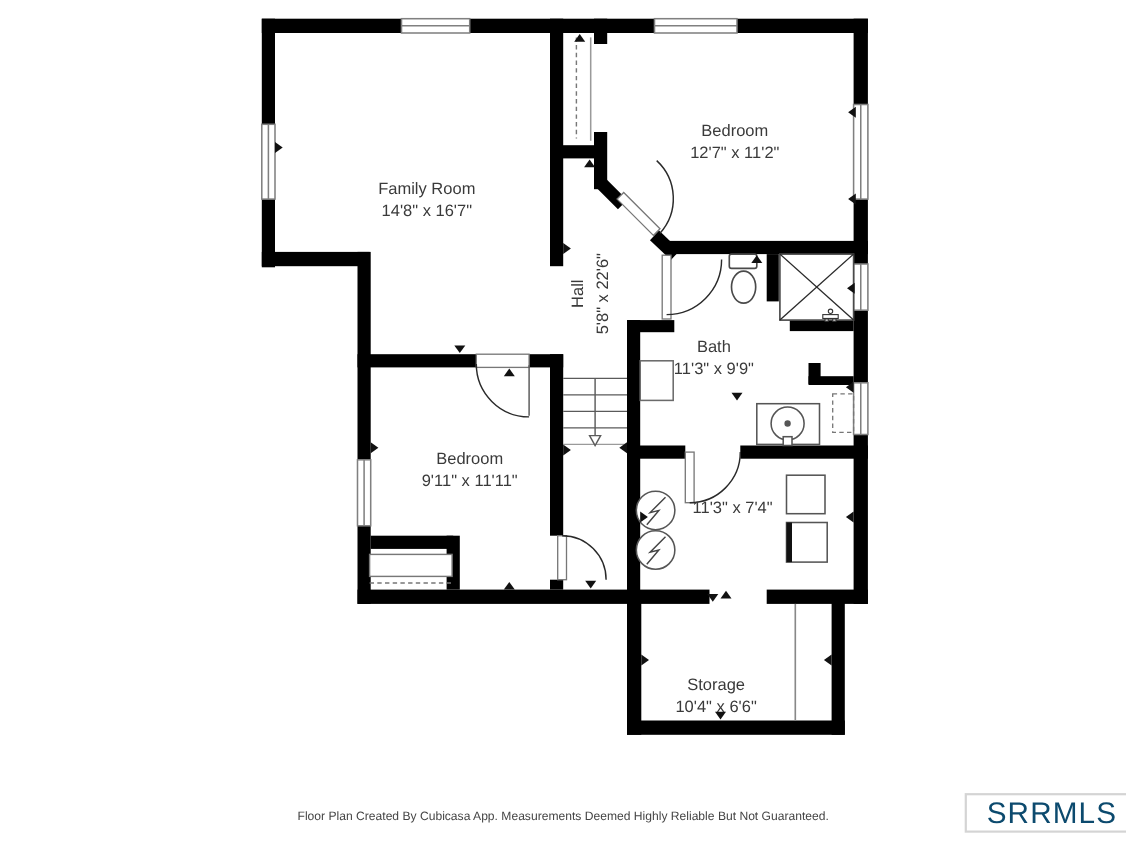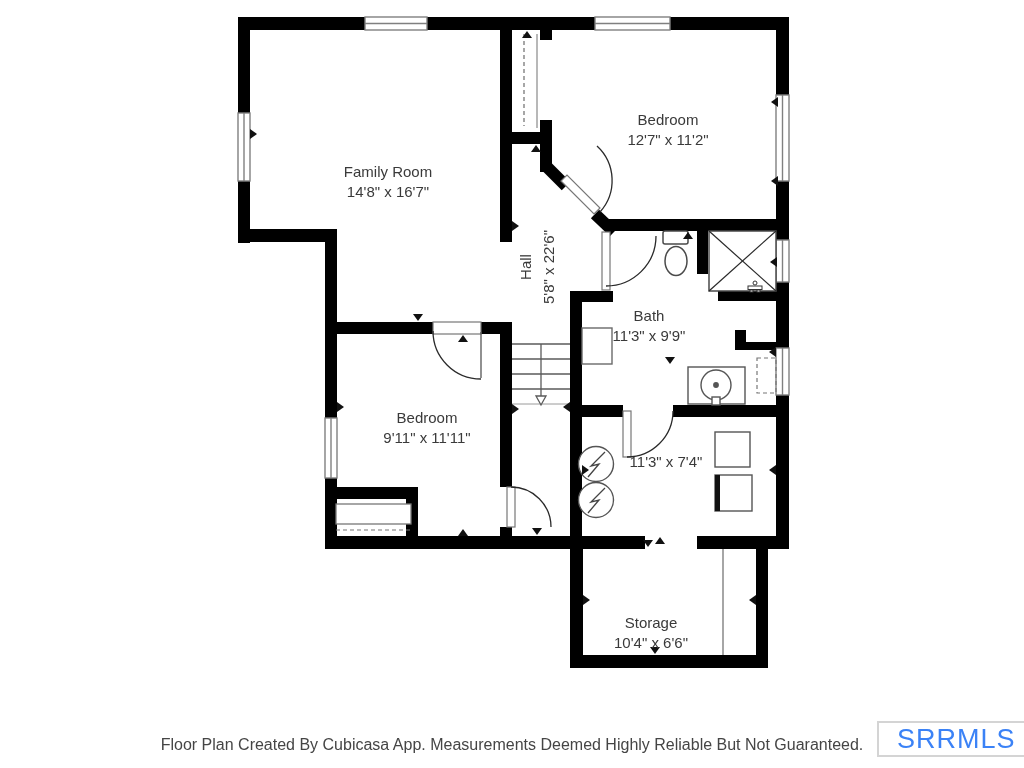--- a/index.html
+++ b/index.html
@@ -4,25 +4,25 @@
 <style>
   html,body{margin:0;padding:0;background:#fff;}
   .page{position:relative;width:1024px;height:768px;background:#ffffff;overflow:hidden;
         font-family:"Liberation Sans",sans-serif;}
   .plan-svg{position:absolute;left:0;top:0;}
   .room-label{position:absolute;text-align:center;color:#3a3a3a;pointer-events:none;}
   .room-label .nm{font-size:15px;line-height:20px;}
   .room-label .dm{font-size:15px;line-height:20px;}
   .rot{transform:rotate(-90deg);}
   .footer{position:absolute;left:0;top:736px;width:1024px;text-align:center;
-          font-size:16px;color:#454545;}
+          font-size:11px;color:#454545;}
   .watermark{position:absolute;left:877px;top:721px;width:170px;height:36px;
              border:2px solid #d4d4d4;display:flex;align-items:center;
              padding-left:18px;box-sizing:border-box;}
-  .watermark span{font-size:27px;letter-spacing:1px;color:#3b82f6;}
+  .watermark span{font-size:27px;letter-spacing:1px;color:#0c4a6e;}
 </style>
 </head>
 <body>
 
 <div class="page">
 
 <svg class="plan-svg" width="1024" height="768" viewBox="0 0 1024 768">
 
   <g fill="#000000">
     <rect x="238" y="17" width="551" height="13"></rect>

